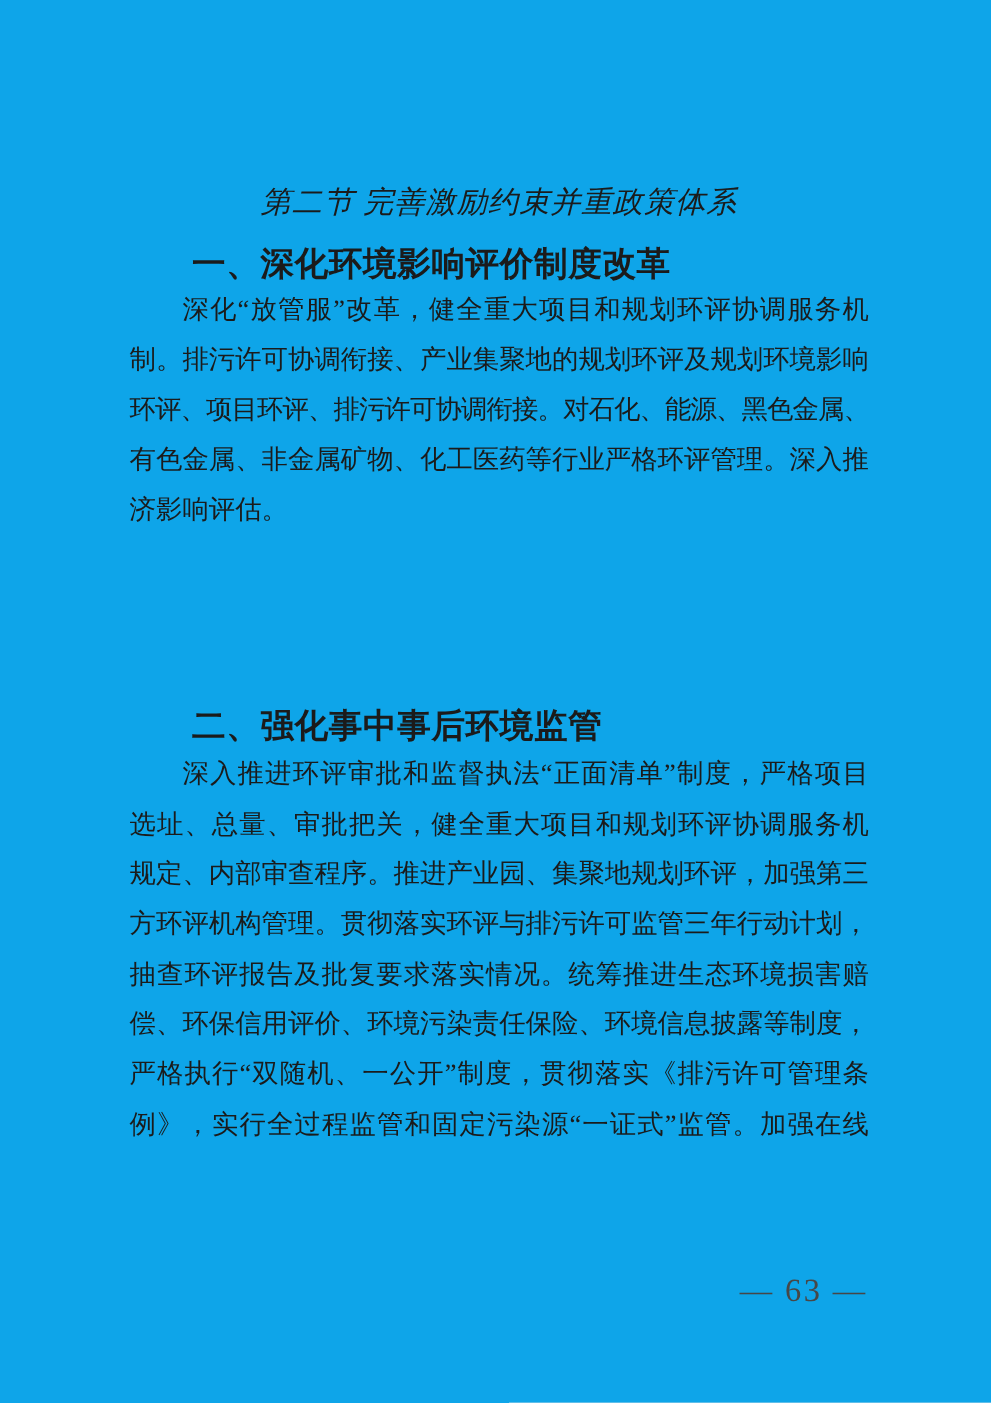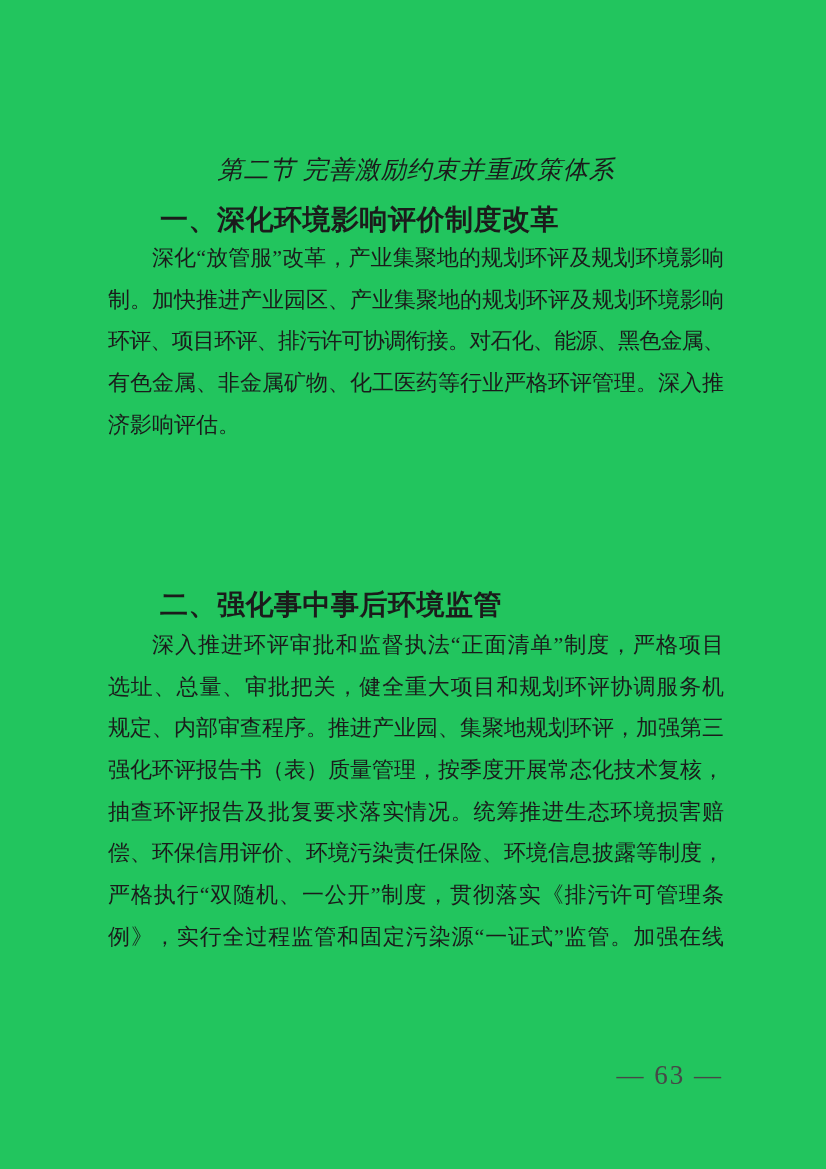--- a/index.html
+++ b/index.html
@@ -4,21 +4,21 @@
 <style>
   * { margin: 0; padding: 0; box-sizing: border-box; }
   html, body { background: #e8e8e8; }
   body { font-family: "Liberation Serif", serif; }
 
   .page {
     position: relative;
     width: 826px;
     height: 1169px;
     margin: 0 auto;
-    background: #22c55e;
+    background: #0ea5e9;
     color: #1b1b1b;
     overflow: hidden;
   }
 
   .content {
     position: absolute;
     left: 108px;
     width: 616px;
   }
 
@@ -88,34 +88,34 @@
 <body>
 
 <div class="page">
   <div class="content">
 
     <div class="section-title">第二节 完善激励约束并重政策体系</div>
 
     <div class="heading heading-1">一、深化环境影响评价制度改革</div>
 
     <div class="paragraph paragraph-1">
-      <div class="line first">深化“放管服”改革，产业集聚地的规划环评及规划环境影响</div>
-      <div class="line">制。加快推进产业园区、产业集聚地的规划环评及规划环境影响</div>
+      <div class="line first">深化“放管服”改革，健全重大项目和规划环评协调服务机</div>
+      <div class="line">制。排污许可协调衔接、产业集聚地的规划环评及规划环境影响</div>
       <div class="line tight">环评、项目环评、排污许可协调衔接。对石化、能源、黑色金属、</div>
       <div class="line">有色金属、非金属矿物、化工医药等行业严格环评管理。深入推</div>
       <div class="line short">济影响评估。</div>
     </div>
 
     <div class="heading heading-2">二、强化事中事后环境监管</div>
 
     <div class="paragraph paragraph-2">
       <div class="line first">深入推进环评审批和监督执法“正面清单”制度，严格项目</div>
       <div class="line">选址、总量、审批把关，健全重大项目和规划环评协调服务机</div>
       <div class="line">规定、内部审查程序。推进产业园、集聚地规划环评，加强第三</div>
-      <div class="line">强化环评报告书（表）质量管理，按季度开展常态化技术复核，</div>
+      <div class="line">方环评机构管理。贯彻落实环评与排污许可监管三年行动计划，</div>
       <div class="line">抽查环评报告及批复要求落实情况。统筹推进生态环境损害赔</div>
       <div class="line">偿、环保信用评价、环境污染责任保险、环境信息披露等制度，</div>
       <div class="line">严格执行“双随机、一公开”制度，贯彻落实《排污许可管理条</div>
       <div class="line">例》，实行全过程监管和固定污染源“一证式”监管。加强在线</div>
     </div>
 
   </div>
 
   <div class="footer">— 63 —</div>
 </div>

